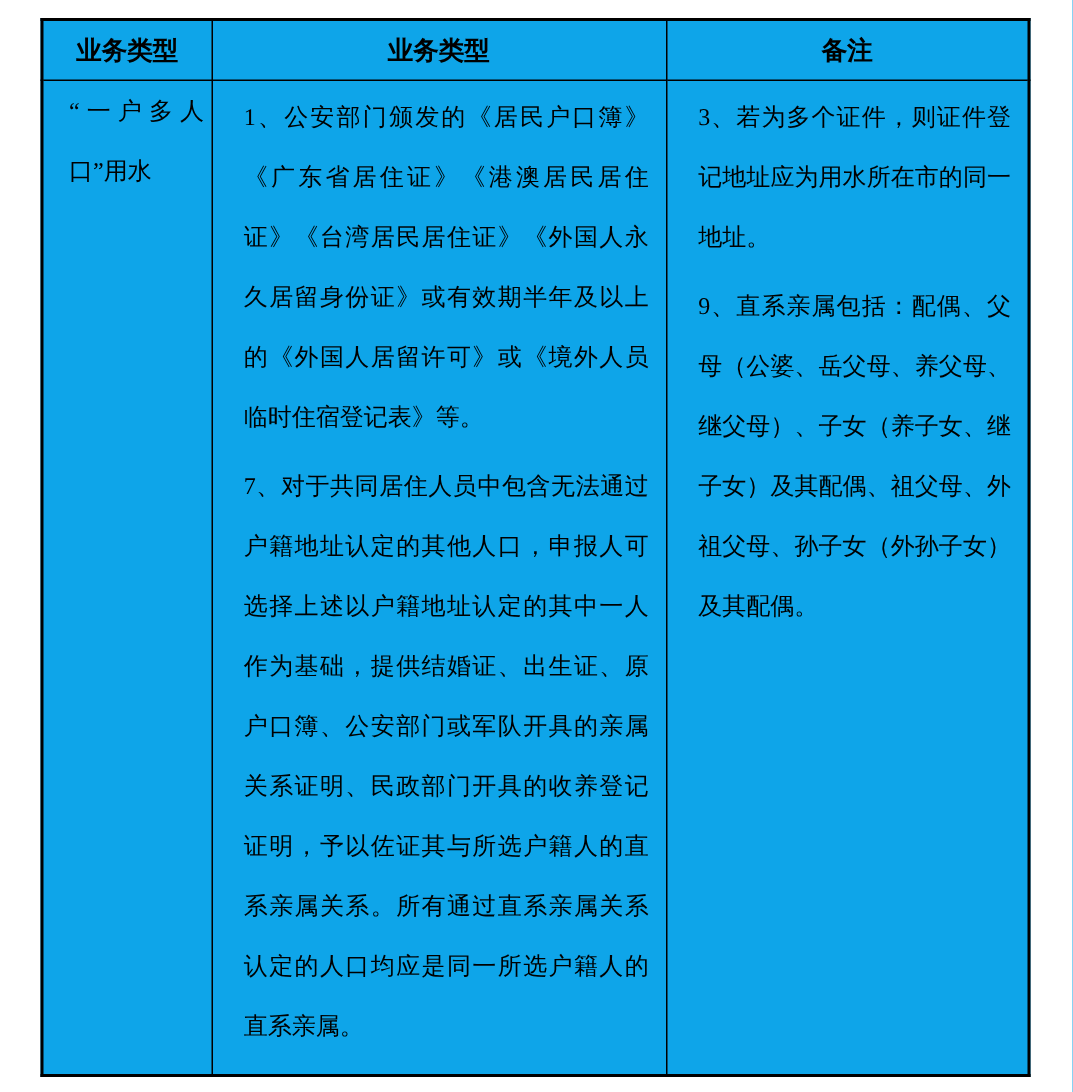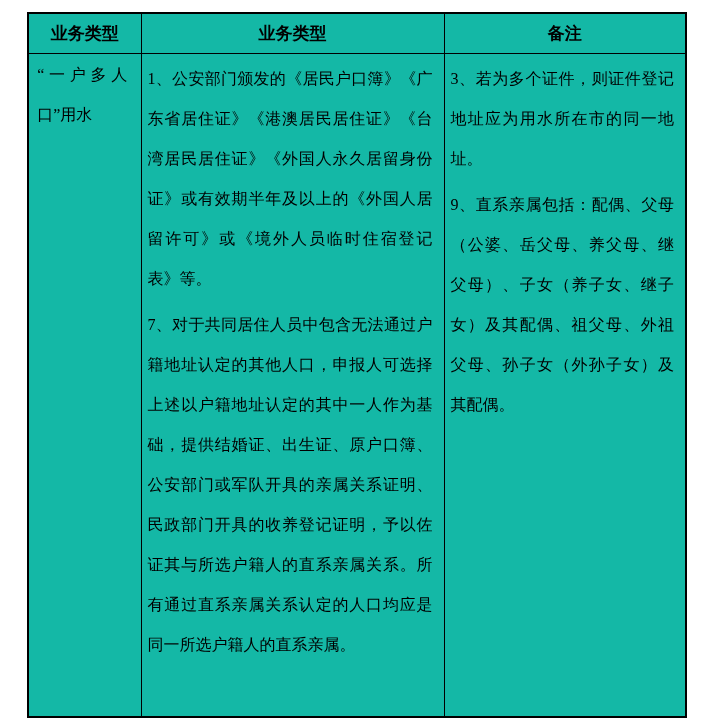--- a/index.html
+++ b/index.html
@@ -16,42 +16,42 @@
     overflow: hidden;
   }
   table.doc-table {
     position: absolute;
     left: 27px;
     top: 12px;
     width: 658px;
     height: 706px;
     border-collapse: collapse;
     table-layout: fixed;
-    background: #14b8a6;
+    background: #0ea5e9;
   }
   table.doc-table th,
   table.doc-table td {
     border: 1px solid #000000;
   }
   table.doc-table {
     border: 2px solid #000000;
   }
   table.doc-table th {
     height: 39px;
     font-size: 17px;
     font-weight: bold;
     text-align: center;
     vertical-align: middle;
     padding: 0;
   }
   table.doc-table td {
     font-size: 16px;
     line-height: 40px;
     vertical-align: top;
-    padding: 1px 7px 4px 2px;
+    padding: 1px 7px 4px 17px;
     text-align: justify;
     text-justify: inter-ideograph;
   }
   td.col-type {
     vertical-align: middle;
     padding: 0;
   }
   .type-text {
     width: 90px;
     margin: 0 auto;

